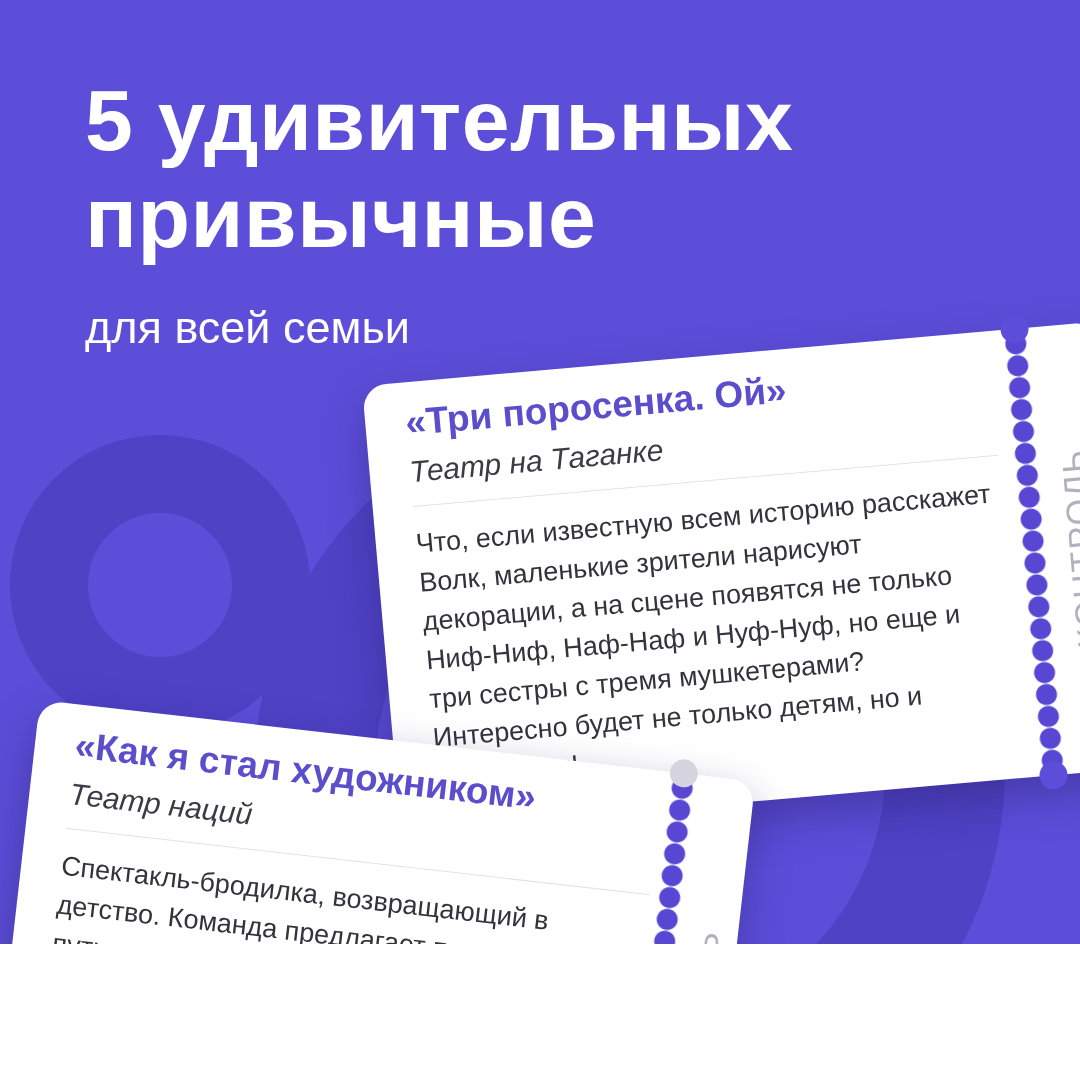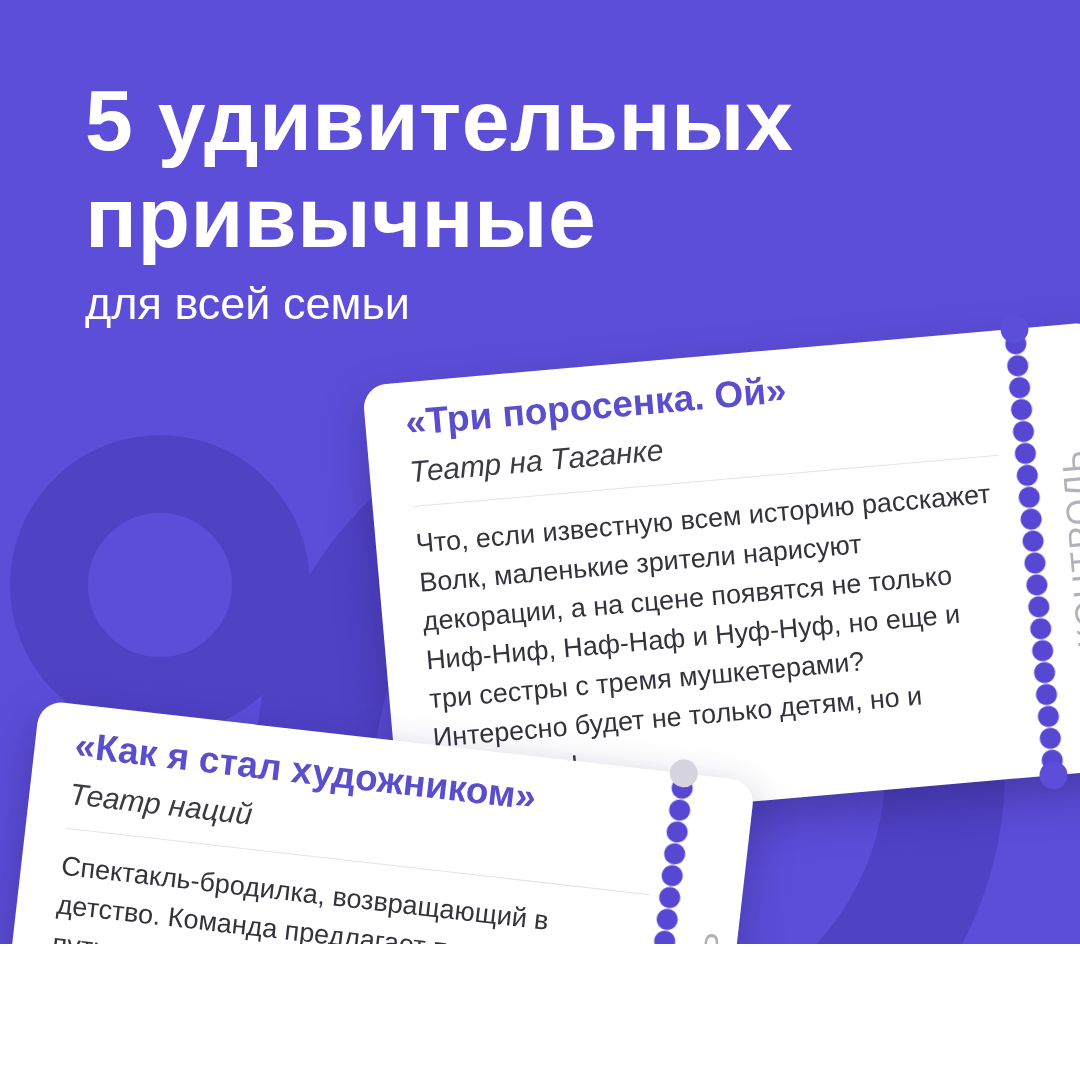--- a/index.html
+++ b/index.html
@@ -9,21 +9,21 @@
     font-family:"Liberation Sans", sans-serif;
   }
   
   .ring{position:absolute;border-radius:50%;border-style:solid;border-color:#4F42C5;background:transparent;}
   .ring-left{left:10px;top:435px;width:144px;height:144px;border-width:78px;}
   .ring-bottom-right{left:255px;top:395px;width:510px;height:510px;border-width:120px;}
 
   
   .headline{position:absolute;left:85px;top:72px;color:#FFFFFF;z-index:1;}
   .headline h1{margin:0;font-size:86px;line-height:97px;font-weight:700;letter-spacing:0.5px;}
-  .subheading{margin-top:12px;font-size:45px;line-height:52px;font-weight:400;}
+  .subheading{margin-top:36px;font-size:45px;line-height:52px;font-weight:400;}
 
   
   .card{
     position:absolute;background:#FFFFFF;border-radius:24px;
     box-shadow:0 18px 44px rgba(38,28,100,0.40);
   }
   .card1{left:362px;top:386px;width:740px;height:448px;transform:rotate(-5deg);transform-origin:0 0;z-index:2;}
   .card2{left:40px;top:700px;width:720px;height:440px;transform:rotate(6.5deg);transform-origin:0 0;z-index:3;}
 
   .card-main{position:absolute;left:40px;top:18px;width:578px;}

